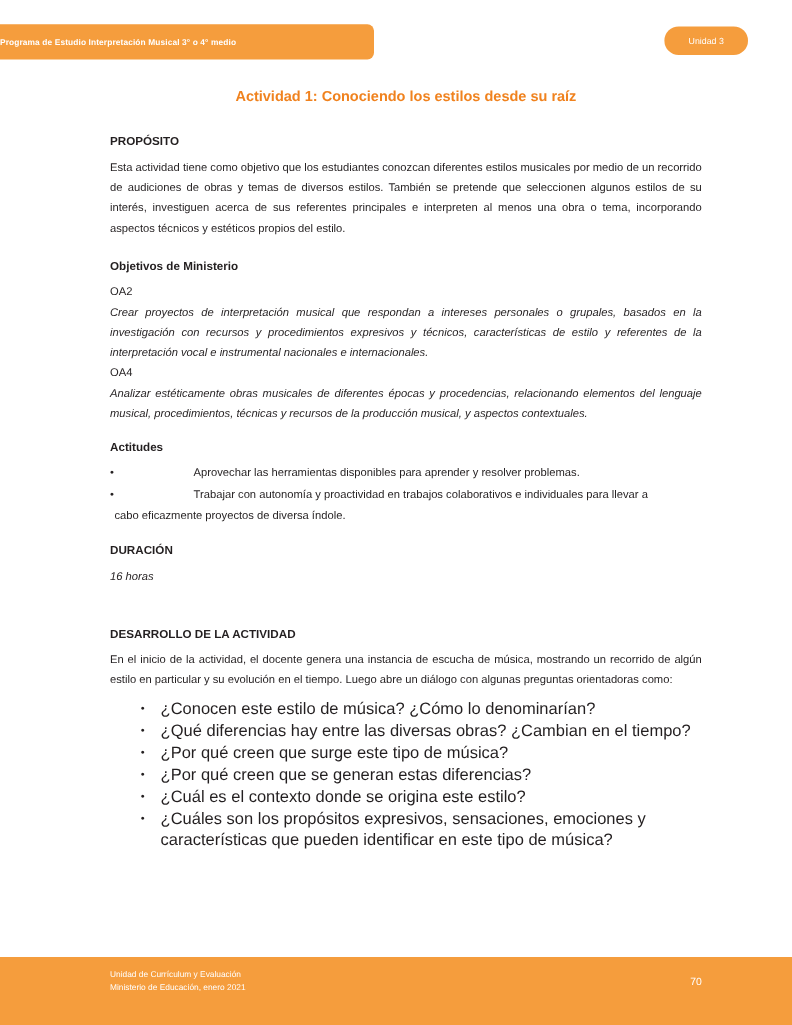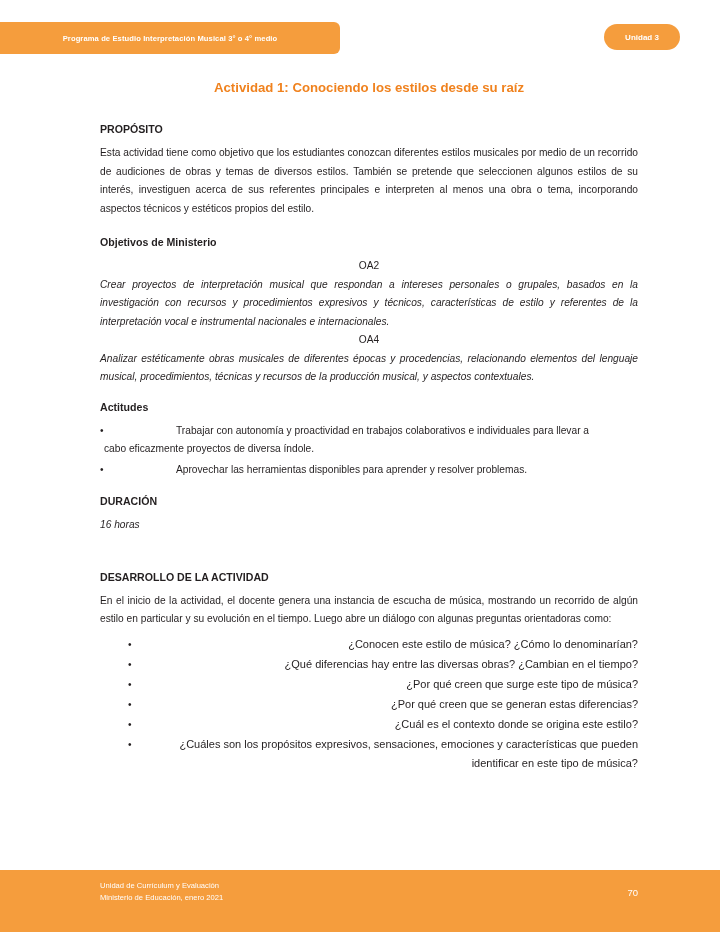--- a/index.html
+++ b/index.html
@@ -33,21 +33,20 @@
   .header-band {
     position: absolute;
     left: 0;
     top: 0;
     width: 340px;
     height: 32px;
     background: #f59d3d;
     border-radius: 0 6px 6px 0;
     display: flex;
     align-items: center;
-    justify-content: center;
   }
   .header-band span {
     color: #ffffff;
     font-size: 7.6px;
     font-weight: bold;
     letter-spacing: 0.1px;
     white-space: nowrap;
   }
   .unit-pill {
     position: absolute;
@@ -57,21 +56,21 @@
     height: 26px;
     background: #f59d3d;
     border-radius: 13px;
     display: flex;
     align-items: center;
     justify-content: center;
   }
   .unit-pill span {
     color: #ffffff;
     font-size: 8px;
-    font-weight: bold;
+    font-weight: normal;
     text-align: right;
   }
 
   
   .content {
     position: absolute;
     left: 100px;
     top: 80px;
     width: 538px;
   }
@@ -96,21 +95,20 @@
     color: #231f20;
   }
   p.tight {
     margin: 0;
     font-style: italic;
   }
   .oa-code {
     font-size: 10.2px;
     line-height: 18.5px;
     margin: 0;
-    text-align: center;
   }
   .oa-block {
     margin-bottom: 0;
   }
   .group-gap {
     height: 14px;
   }
 
   
   ul.attitudes {
@@ -138,25 +136,24 @@
   }
 
   
   ul.questions {
     list-style: none;
     margin: 6px 0 0 0;
     padding: 0;
   }
   ul.questions > li {
     position: relative;
-    font-size: 11px;
+    font-size: 15px;
     line-height: 19px;
     padding-left: 46px;
     margin-bottom: 1px;
-    text-align: right;
   }
   ul.questions > li::before {
     content: "\2022";
     position: absolute;
     left: 28px;
     top: 0;
     font-size: 10.2px;
   }
 
   
@@ -217,25 +214,25 @@
     <div class="oa-block">
       <p class="oa-code">OA4</p>
       <p class="body tight">Analizar estéticamente obras musicales de diferentes épocas y procedencias, relacionando elementos del lenguaje musical, procedimientos, técnicas y recursos de la producción musical, y aspectos contextuales.</p>
     </div>
 
     <div class="group-gap"></div>
 
     <h2 class="section">Actitudes</h2>
     <ul class="attitudes">
       <li>
+        <span>Aprovechar las herramientas disponibles para aprender y resolver problemas.</span>
+      </li>
+      <li>
         <span>Trabajar con autonomía y proactividad en trabajos colaborativos e individuales para llevar a</span>
         <span class="cont">cabo eficazmente proyectos de diversa índole.</span>
-      </li>
-      <li>
-        <span>Aprovechar las herramientas disponibles para aprender y resolver problemas.</span>
       </li>
     </ul>
 
     <div class="group-gap"></div>
 
     <h2 class="section">DURACIÓN</h2>
     <p class="body tight">16 horas</p>
 
     <div style="height:36px"></div>
 

